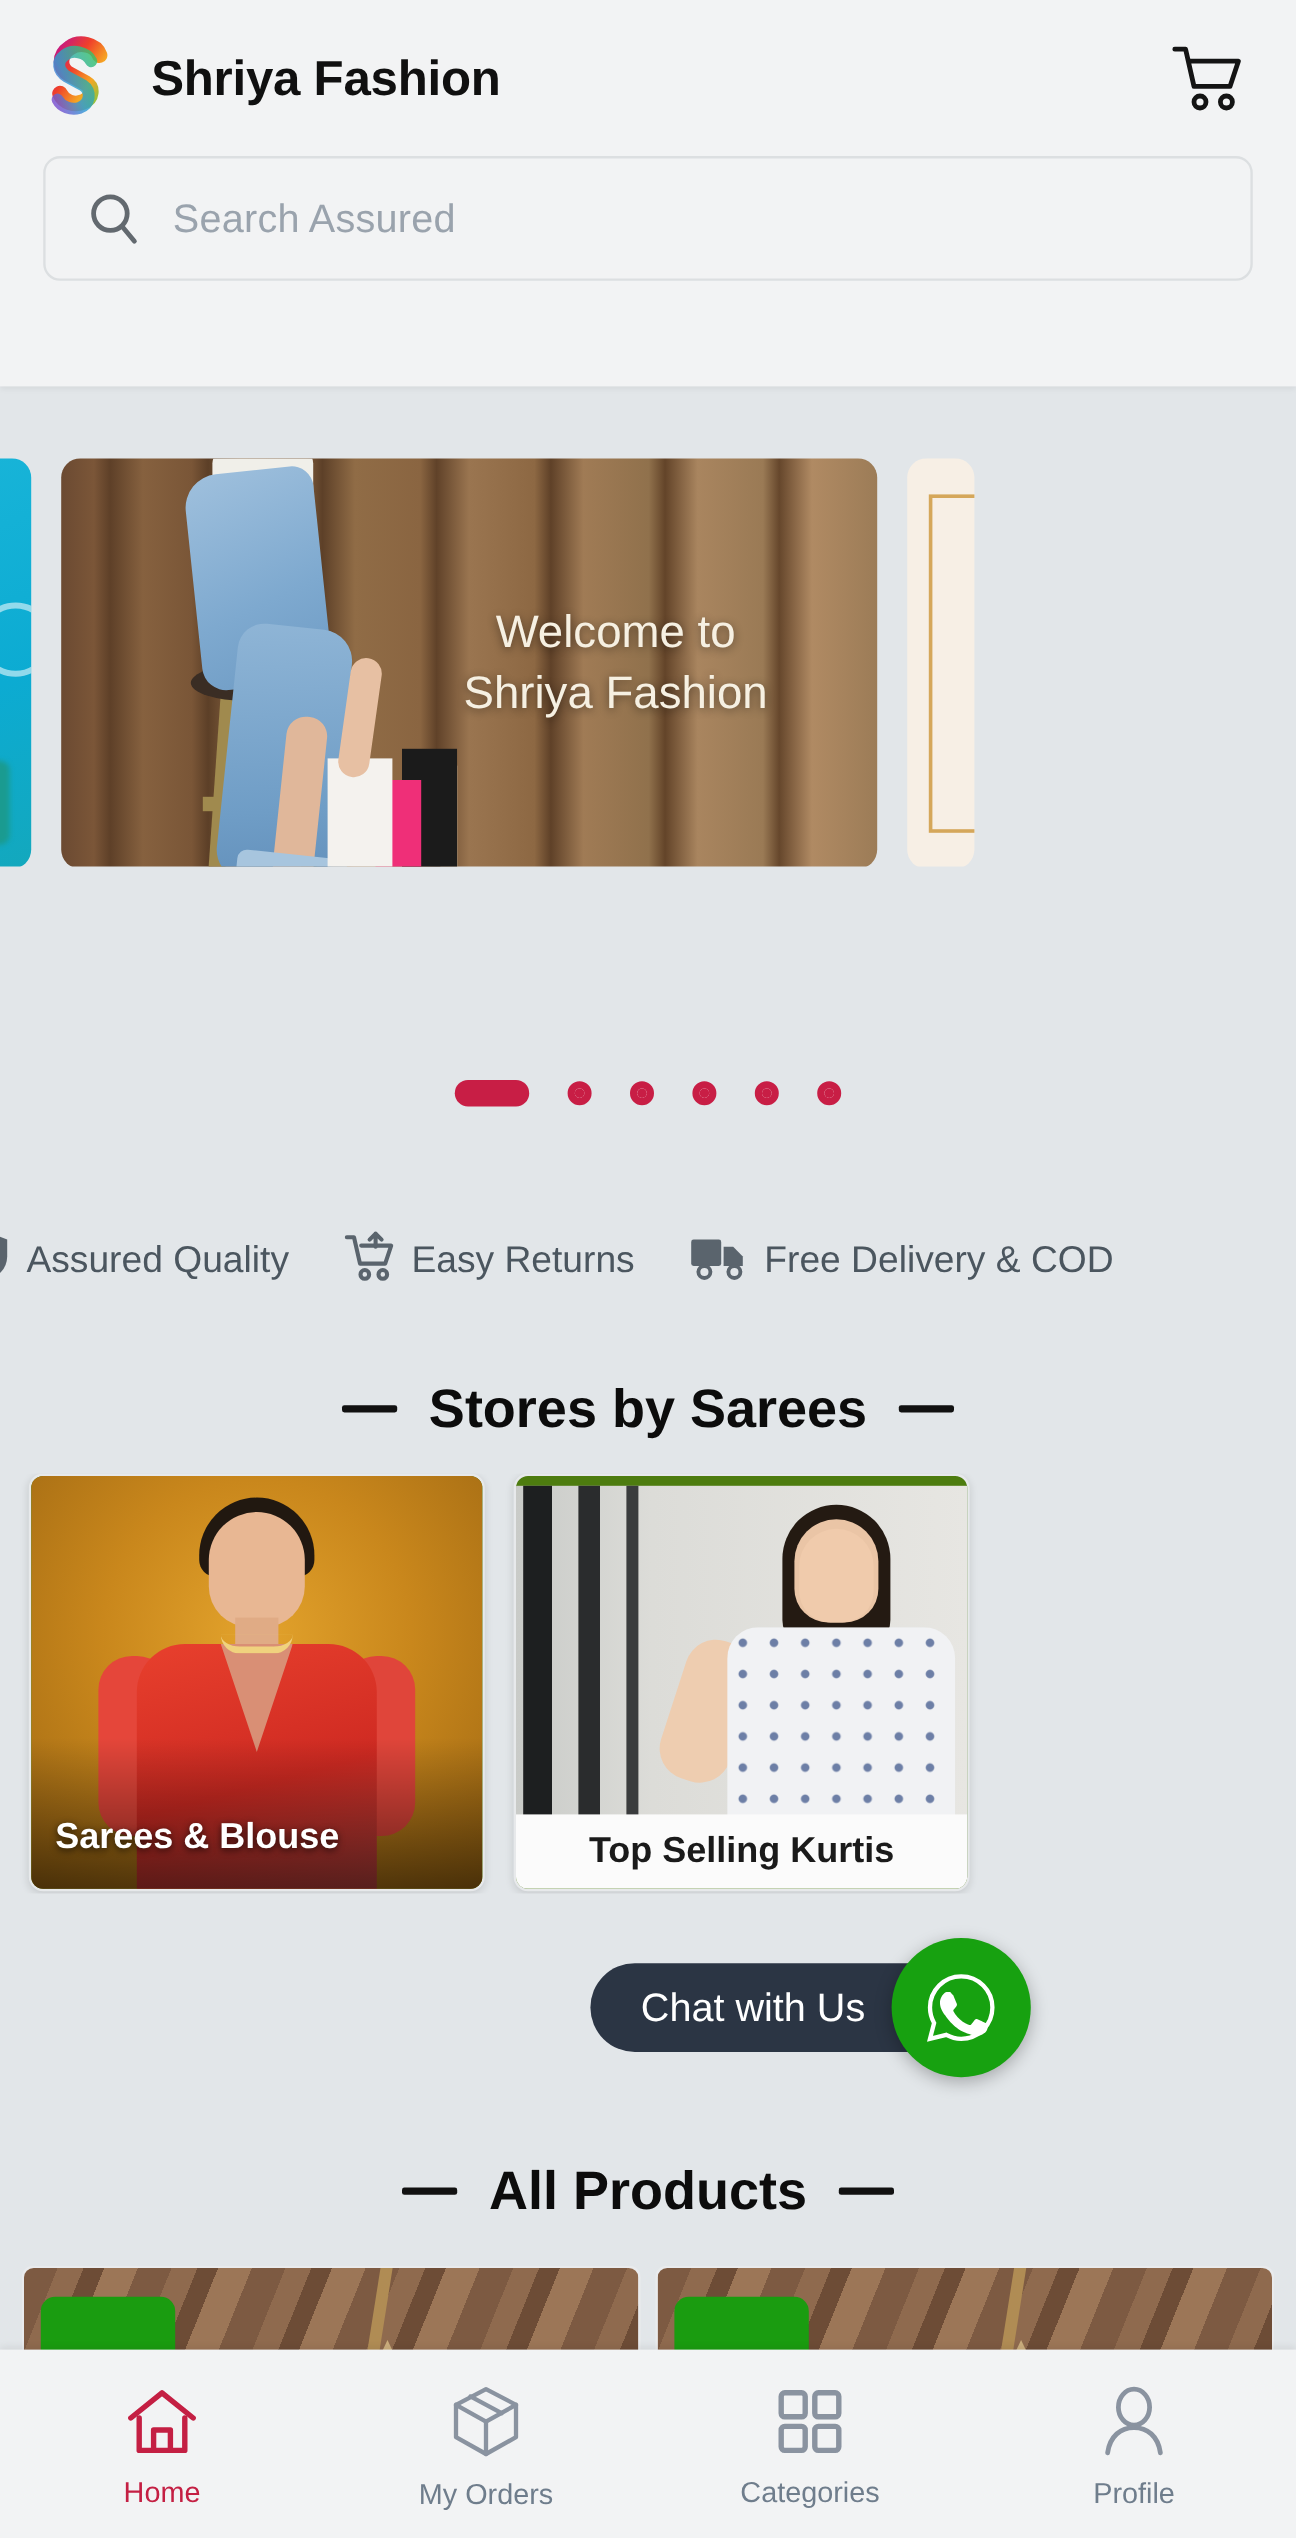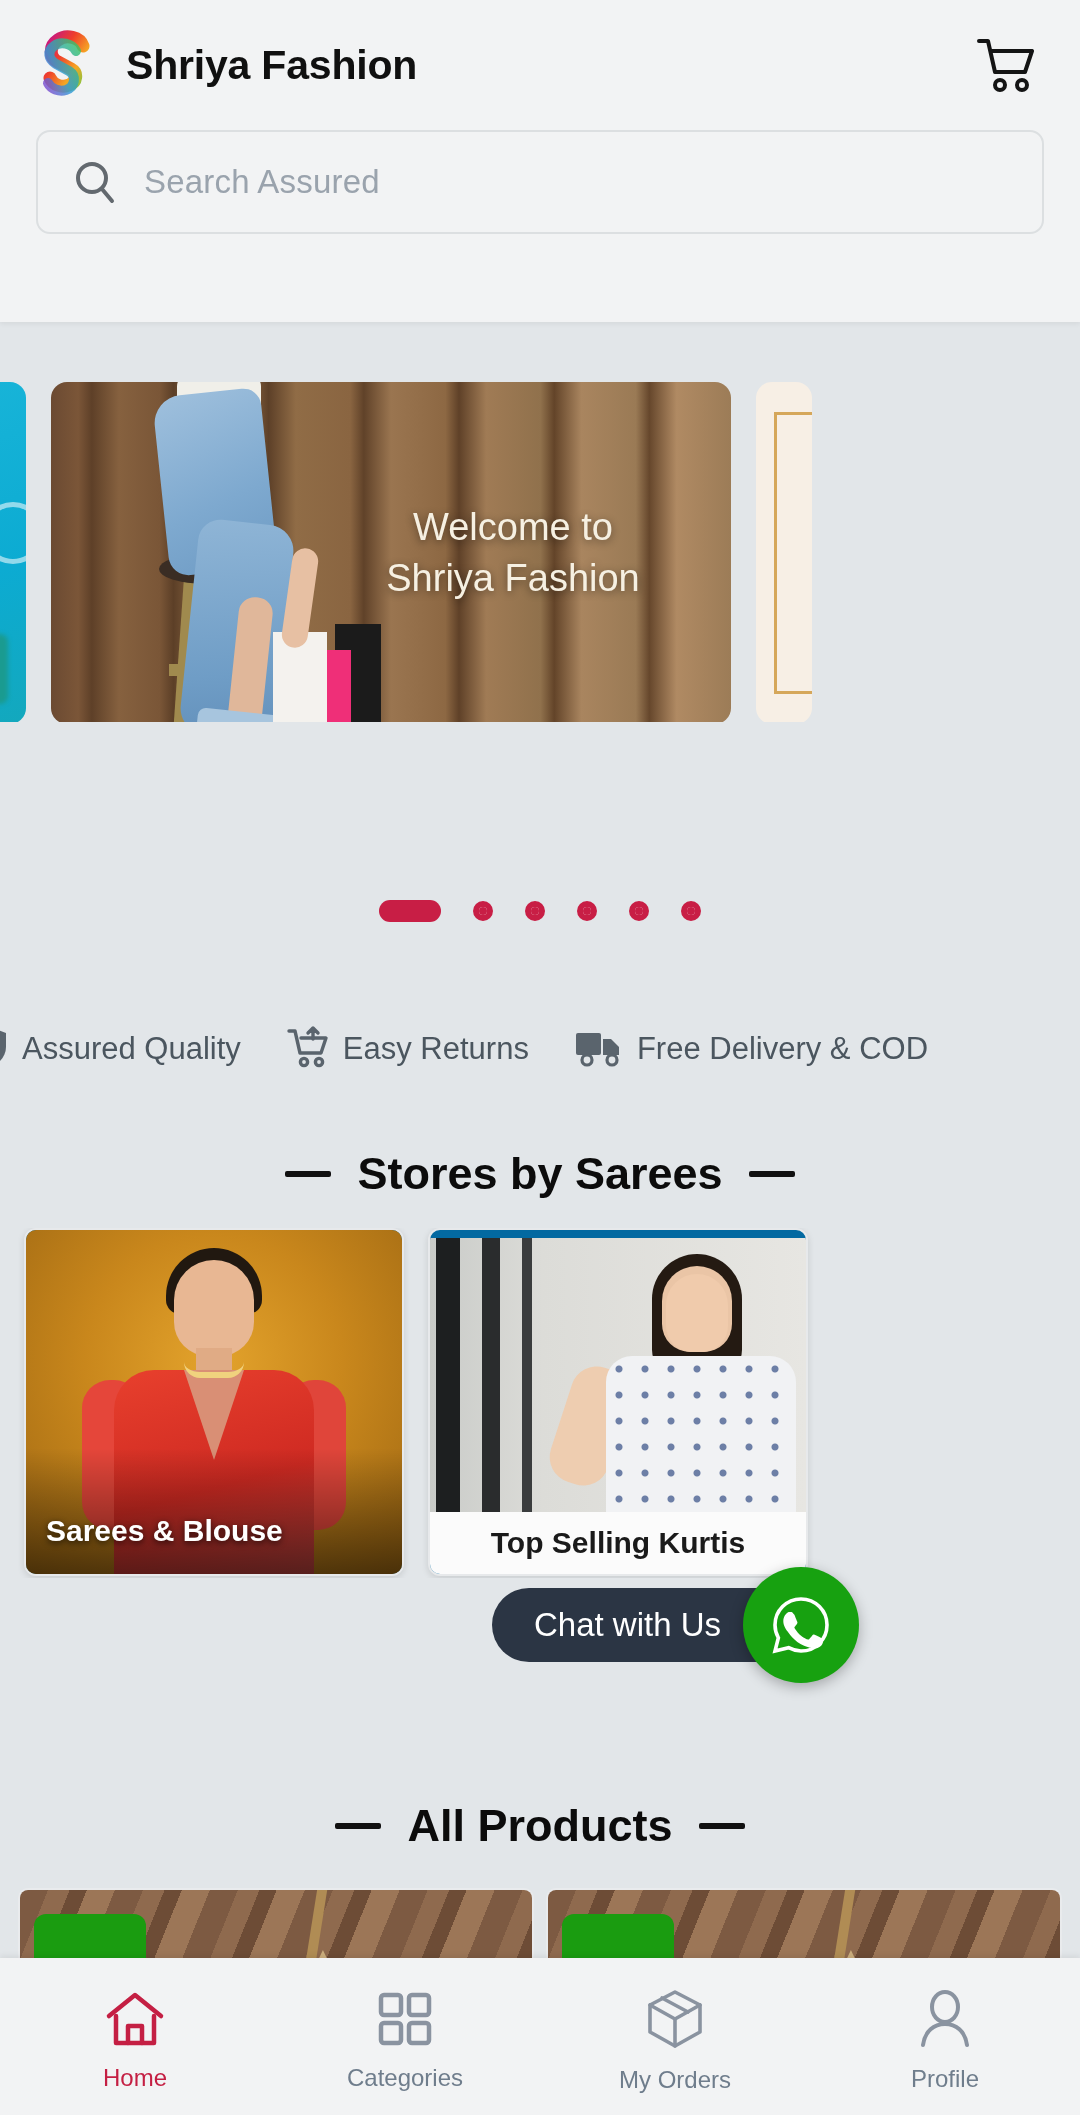--- a/index.html
+++ b/index.html
@@ -161,21 +161,21 @@
   #stores-heading { position: absolute; top: 1148px; left: 0; }
   #allproducts-heading { position: absolute; top: 1800px; left: 0; }
 
   
   .stores-row {
     position: absolute; top: 1228px; left: 0; width: 1080px; height: 350px;
     display: flex; gap: 24px; padding-left: 24px; overflow: hidden;
   }
   .store-card {
     flex: 0 0 auto; width: 380px; height: 348px;
-    background: #0369a1; border-radius: 12px; overflow: hidden;
+    background: #4d7c0f; border-radius: 12px; overflow: hidden;
     box-shadow: 0 2px 7px rgba(0,0,0,.12);
     position: relative; cursor: pointer;
     border: 2px solid #e7e9eb;
   }
   .store-card .photo { position: absolute; left: 0; right: 0; top: 8px; height: 290px; overflow: hidden; }
   .store-card.overlay-label .photo { top: 0; height: 348px; }
   .store-label-bar {
     position: absolute; left: 0; right: 0; bottom: 0; height: 62px;
     background: #fbfbfb; display: flex; align-items: center; justify-content: center;
     font-size: 30px; font-weight: 700; color: #1a1a1a;
@@ -218,21 +218,21 @@
   .sp3 .hair { position:absolute; left:222px; top:16px; width:90px; height:120px; background:#241a12; border-radius:45px 45px 24px 24px; }
   .sp3 .face { position:absolute; left:236px; top:36px; width:62px; height:78px; background:#f0cbac; border-radius:31px 31px 26px 26px; }
   .sp3 .kurti { position:absolute; left:176px; top:118px; width:190px; height:230px;
       background:#f1f2f4;
       background-image: radial-gradient(circle, #6d7fa6 3px, transparent 4px);
       background-size: 26px 26px; border-radius: 26px 26px 0 0; }
   .sp3 .arm { position:absolute; left:130px; top:128px; width:60px; height:120px; background:#eecdb0; border-radius:26px; transform: rotate(18deg); }
 
   
   .wa-wrap {
-    position: absolute; top: 1588px; left: 492px; z-index: 40;
+    position: absolute; top: 1636px; left: 492px; z-index: 40;
     display: flex; align-items: center;
   }
   .wa-pill {
     height: 74px; background: #2b3544; color: #fff;
     border-radius: 37px; display: flex; align-items: center;
     padding: 0 96px 0 42px; font-size: 33px; white-space: nowrap;
     cursor: pointer;
   }
   .wa-fab {
     position: absolute; right: -42px; top: -21px;
@@ -502,42 +502,42 @@
         <svg width="62" height="58" viewBox="0 0 62 58" fill="none" stroke="#c41f43" stroke-width="4.5" stroke-linecap="round" stroke-linejoin="round" aria-hidden="true">
           <path d="M5 26 L31 5 L57 26"></path>
           <path d="M12 26 V53 H50 V26"></path>
           <path d="M24 53 V36 h14 v17"></path>
         </svg>
       </span>
       <span class="nav-label">Home</span>
     </div>
     <div class="nav-item">
       <span>
+        <svg width="62" height="62" viewBox="0 0 62 62" fill="none" stroke="#8a93a0" stroke-width="3.6" stroke-linecap="round" stroke-linejoin="round" aria-hidden="true">
+          <path d="M31 4 L56 17 V44 L31 58 L6 44 V17 Z"></path>
+          <path d="M6 17 L31 31 L56 17"></path>
+          <path d="M31 31 V58"></path>
+          <path d="M18 10 L44 24"></path>
+        </svg>
+      </span>
+      <span class="nav-label">My Orders</span>
+    </div>
+    <div class="nav-item">
+      <span>
         <svg width="58" height="58" viewBox="0 0 58 58" fill="none" stroke="#8a93a0" stroke-width="4.5" stroke-linejoin="round" aria-hidden="true">
           <rect x="5" y="5" width="20" height="20" rx="3"></rect>
           <rect x="33" y="5" width="20" height="20" rx="3"></rect>
           <rect x="5" y="33" width="20" height="20" rx="3"></rect>
           <rect x="33" y="33" width="20" height="20" rx="3"></rect>
         </svg>
       </span>
       <span class="nav-label">Categories</span>
     </div>
     <div class="nav-item">
       <span>
-        <svg width="62" height="62" viewBox="0 0 62 62" fill="none" stroke="#8a93a0" stroke-width="3.6" stroke-linecap="round" stroke-linejoin="round" aria-hidden="true">
-          <path d="M31 4 L56 17 V44 L31 58 L6 44 V17 Z"></path>
-          <path d="M6 17 L31 31 L56 17"></path>
-          <path d="M31 31 V58"></path>
-          <path d="M18 10 L44 24"></path>
-        </svg>
-      </span>
-      <span class="nav-label">My Orders</span>
-    </div>
-    <div class="nav-item">
-      <span>
         <svg width="56" height="60" viewBox="0 0 56 60" fill="none" stroke="#8a93a0" stroke-width="4" stroke-linecap="round" stroke-linejoin="round" aria-hidden="true">
           <ellipse cx="28" cy="18" rx="13" ry="15"></ellipse>
           <path d="M6 56 C8 42 17 35 28 35 C39 35 48 42 50 56"></path>
         </svg>
       </span>
       <span class="nav-label">Profile</span>
     </div>
   </div>
 
 </div>

